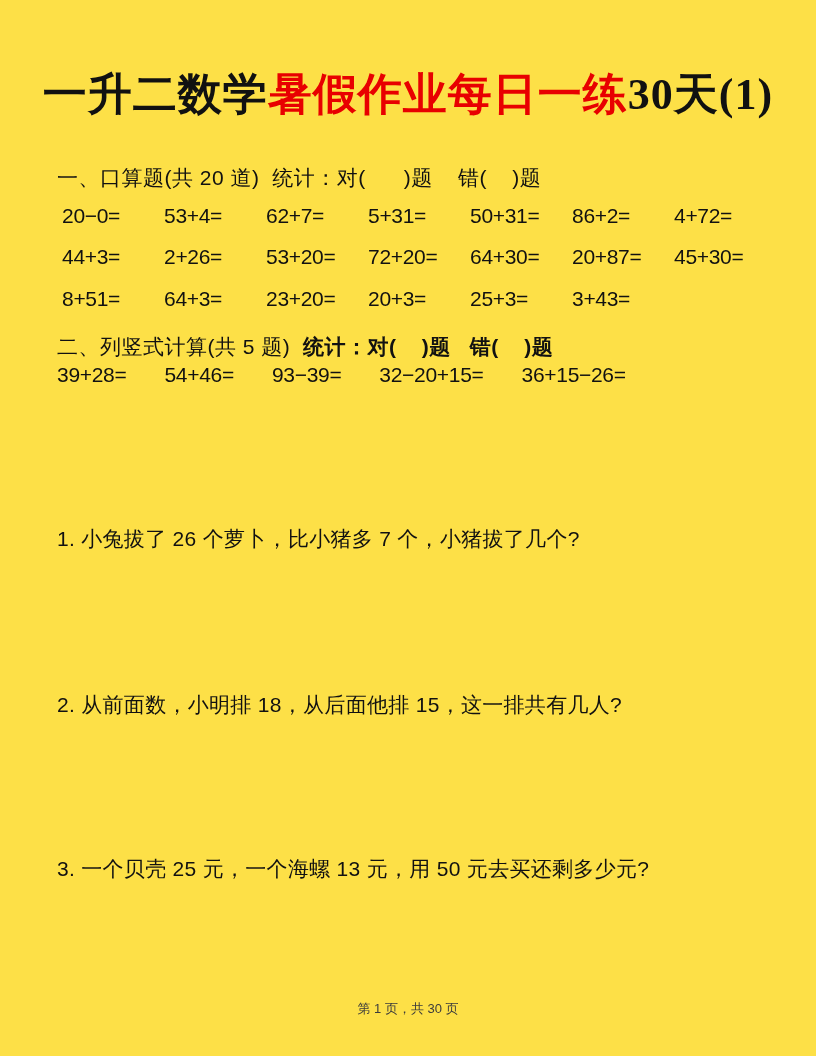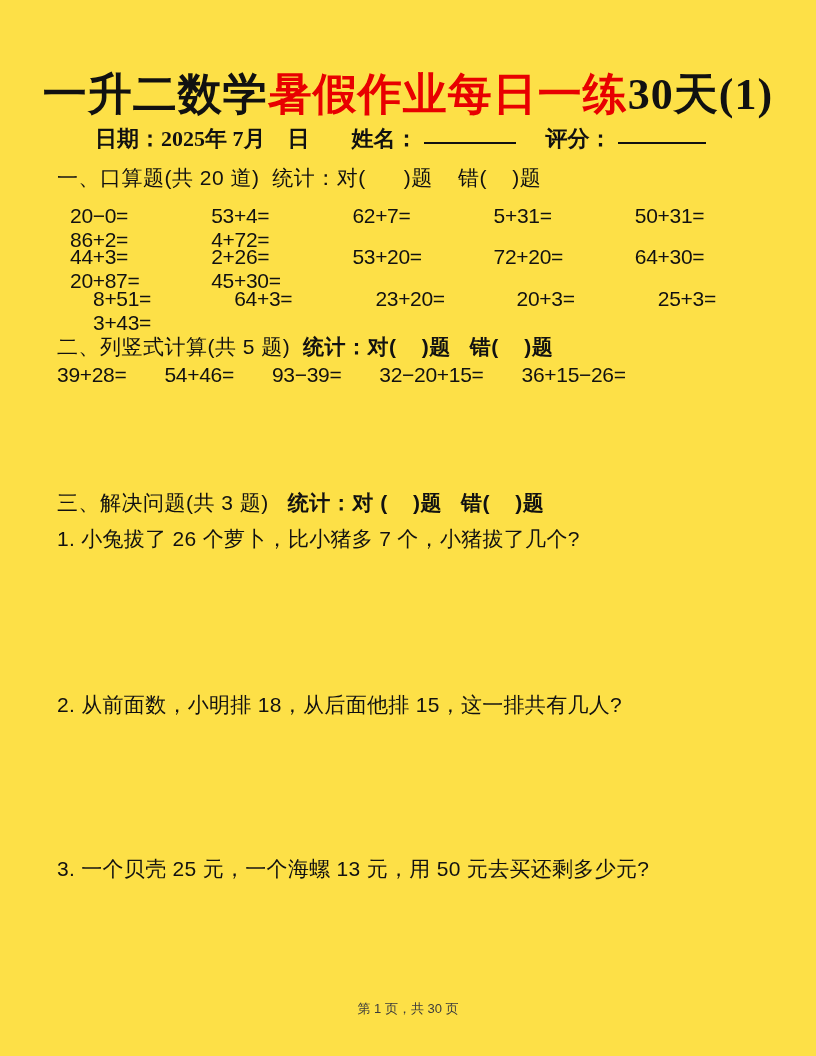--- a/index.html
+++ b/index.html
@@ -61,31 +61,32 @@
     letter-spacing: 0.5px;
   }
   .sec-heading .stats { white-space: pre; }
   .sec-heading .stats.bold { font-weight: bold; }
   #sec1-heading { top: 164px; }
   #sec2-heading { top: 317px; margin-top: 16px; }
   #sec3-heading { top: 489px; }
   
   .oral-row {
     position: absolute;
-    left: 70px;
+    left: 62px;
     width: 706px;
     display: grid;
-    grid-template-columns: repeat(5, 1fr);
+    grid-template-columns: repeat(7, 1fr);
     font-size: 21px;
     letter-spacing: -0.3px;
     white-space: pre;
+    gap: 8px;
   }
   #oral-row-0 { top: 204px; }
   #oral-row-1 { top: 245px; }
-  #oral-row-2 { top: 287px; margin-left: 23px; }
+  #oral-row-2 { top: 287px; }
   
   .vertical-row {
     position: absolute;
     top: 363px;
     left: 57px;
     display: flex;
     gap: 38px;
     font-size: 21px;
     letter-spacing: -0.3px;
     white-space: pre;
@@ -115,28 +116,20 @@
     white-space: pre;
   }
 </style>
 </head>
 <body>
 
 <div class="page">
 
   <h1 class="doc-title"><span>一升二数学</span><span class="accent">暑假作业每日一练</span><span>30天(1)</span></h1>
 
-  <div class="meta-line">
-    <span>日期：2025年 7月    日</span>
-    <span class="meta-gap"></span>
-    <span>姓名：</span>
-    <span class="uline name-line"></span>
-    <span>评分：</span>
-    <span class="uline score-line"></span>
-  </div>
 
   <div class="sec-heading" id="sec1-heading"><span>一、口算题(共 20 道)  </span><span class="stats">统计：对(      )题    错(    )题</span></div>
 
   <div class="oral-row" id="oral-row-0">
     <span>20−0=</span>
     <span>53+4=</span>
     <span>62+7=</span>
     <span>5+31=</span>
     <span>50+31=</span>
     <span>86+2=</span>
@@ -166,21 +159,20 @@
   <div class="sec-heading" id="sec2-heading"><span>二、列竖式计算(共 5 题)  </span><span class="stats bold">统计：对(    )题   错(    )题</span></div>
 
   <div class="vertical-row">
     <span>39+28=</span>
     <span>54+46=</span>
     <span>93−39=</span>
     <span>32−20+15=</span>
     <span>36+15−26=</span>
   </div>
 
-  <div class="sec-heading" id="sec3-heading"><span>三、解决问题(共 3 题)   </span><span class="stats bold">统计：对 (    )题   错(    )题</span></div>
 
   <div class="word-problem" id="word-problem-0">1. 小兔拔了 26 个萝卜，比小猪多 7 个，小猪拔了几个?</div>
   <div class="word-problem" id="word-problem-1">2. 从前面数，小明排 18，从后面他排 15，这一排共有几人?</div>
   <div class="word-problem" id="word-problem-2">3. 一个贝壳 25 元，一个海螺 13 元，用 50 元去买还剩多少元?</div>
 
   <div class="page-footer">第 1 页，共 30 页</div>
 
 </div>
 
 </body></html>

